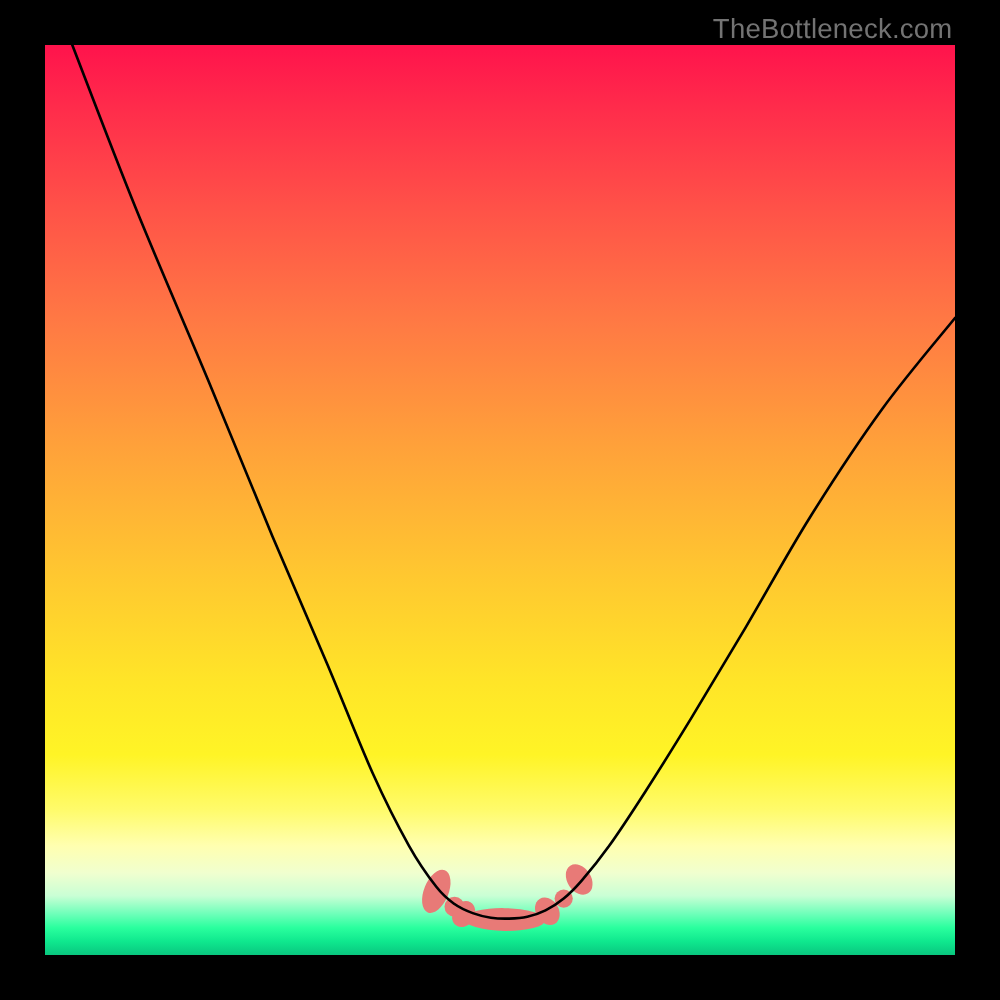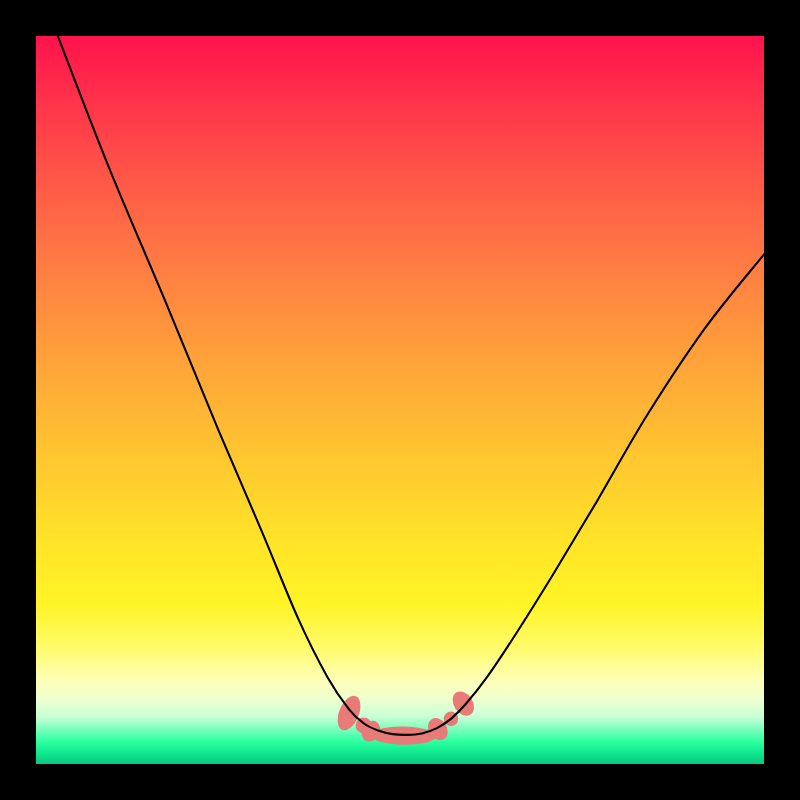--- a/index.html
+++ b/index.html
@@ -72,13 +72,14 @@
           <ellipse cx="327.6" cy="689.416" rx="8.008000000000001" ry="8.008000000000001" fill="#e87a77"></ellipse>
           <ellipse cx="334.88" cy="695.24" rx="8.736" ry="10.92" fill="#e87a77" transform="rotate(30 334.88 695.24)"></ellipse>
           <ellipse cx="367.64" cy="699.608" rx="32.76" ry="9.1" fill="#e87a77" transform="rotate(1 367.64 699.608)"></ellipse>
           <ellipse cx="401.85600000000005" cy="693.056" rx="9.1" ry="11.648" fill="#e87a77" transform="rotate(-32 401.85600000000005 693.056)"></ellipse>
           <ellipse cx="414.96" cy="682.864" rx="7.28" ry="7.28" fill="#e87a77"></ellipse>
           <ellipse cx="427.33600000000007" cy="667.576" rx="9.464" ry="13.104000000000001" fill="#e87a77" transform="rotate(-33 427.33600000000007 667.576)"></ellipse>
         </g>
       <path id="curve-path" fill="none" stroke="#000" stroke-width="2.1" stroke-linecap="round" d="M 21.84 0 C 30.333333333333332 21.840000000000014 54.599999999999994 86.14666666666673 72.8 131.04000000000008 C 91 175.93333333333342 112.83999999999999 225.68000000000004 131.04 269.36 C 149.23999999999998 313.04 166.22666666666666 355.50666666666666 182 393.12 C 197.77333333333334 430.73333333333335 212.33333333333334 463.4933333333333 225.68 495.03999999999996 C 239.02666666666667 526.5866666666666 251.16 558.1333333333333 262.08 582.4 C 273 606.6666666666666 282.70666666666665 625.4733333333334 291.2 640.64 C 299.6933333333333 655.8066666666666 306.97333333333336 665.6346666666666 313.04 673.4 C 319.1066666666667 681.1653333333334 322.74666666666667 683.7133333333334 327.6 687.232 C 332.4533333333334 690.7506666666666 337.3066666666666 692.6919999999999 342.15999999999997 694.512 C 347.0133333333333 696.332 351.8666666666666 697.424 356.71999999999997 698.152 C 361.5733333333333 698.8800000000001 366.4266666666667 699.0013333333334 371.28000000000003 698.88 C 376.1333333333334 698.7586666666666 380.9866666666667 698.516 385.84000000000003 697.424 C 390.6933333333334 696.332 395.54666666666674 694.7546666666666 400.40000000000003 692.328 C 405.25333333333333 689.9013333333334 410.1066666666667 686.868 414.96 682.864 C 419.8133333333333 678.86 423.4533333333333 675.3413333333333 429.52 668.304 C 435.58666666666664 661.2666666666667 442.8666666666667 652.5306666666667 451.36 640.64 C 459.85333333333335 628.7493333333333 469.56 613.9466666666667 480.48 596.96 C 491.40000000000003 579.9733333333334 503.5333333333333 560.5600000000001 516.88 538.72 C 530.2266666666667 516.88 544.7866666666667 492.61333333333334 560.5600000000001 465.92 C 576.3333333333334 439.2266666666667 593.3199999999999 407.68 611.52 378.56 C 629.72 349.44 650.3466666666667 317.8933333333333 669.76 291.2 C 689.1733333333333 264.50666666666666 718.2933333333333 230.53333333333336 728 218.40000000000003"></path>
     </svg>
   </div>
+  <div class="watermark">TheBottleneck.com</div>
 </div>
 
 </body></html>

